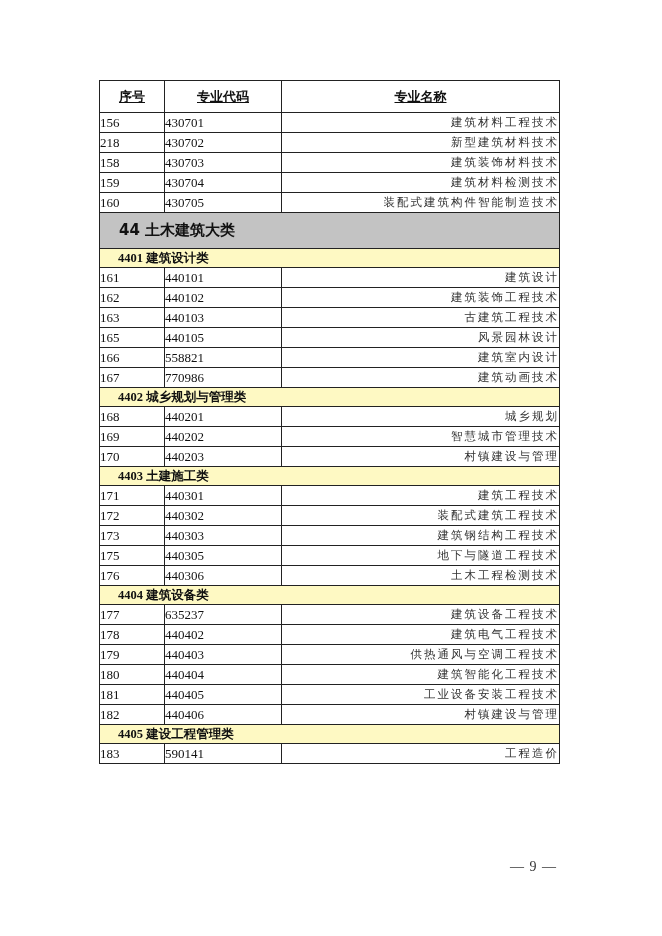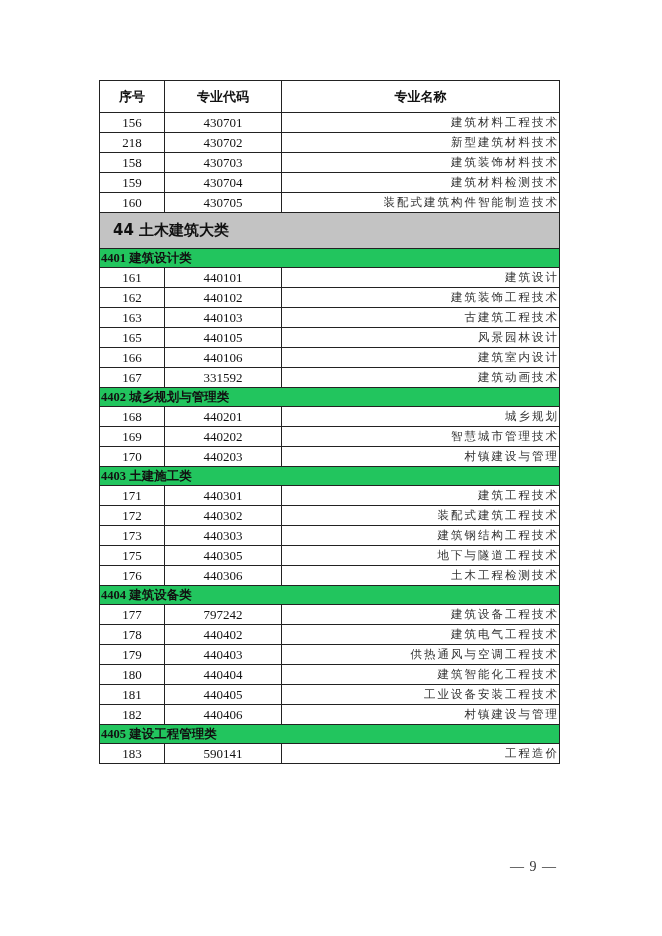--- a/index.html
+++ b/index.html
@@ -23,45 +23,46 @@
   .page-table col.c1 { width: 65px; }
   .page-table col.c2 { width: 117px; }
   .page-table col.c3 { width: 278px; }
   .hdr th {
     height: 31px;
     font-family: "DejaVu Sans", "Liberation Sans", sans-serif;
     font-weight: bold;
     font-size: 13px;
     text-align: center;
     background: #fff;
+    text-decoration: underline;
   }
   .row td { height: 19px; font-size: 13px; line-height: 19px; }
-  .row td.num, .row td.code { text-align: center; }
+  .row td.num, .row td.code { }
   .row td.name {
     text-align: right;
     padding-left: 2px;
     font-family: "DejaVu Serif", "Liberation Serif", serif;
     font-size: 11.5px;
     letter-spacing: 2px;
     color: #333;
   }
   .major td {
     height: 35px;
     background: #c3c3c3;
     font-family: "DejaVu Sans", "Liberation Sans", sans-serif;
     font-weight: bold;
     font-size: 15px;
-    padding-left: 13px;
+    padding-left: 19px;
   }
   .sub td {
     height: 18px;
-    background: #22c55e;
+    background: #fef9c3;
     font-weight: bold;
     font-size: 12.5px;
-    padding-left: 1px;
+    padding-left: 18px;
     line-height: 18px;
   }
   .page-number {
     position: absolute;
     left: 510px;
     top: 859px;
     font-family: "Liberation Serif", "DejaVu Serif", serif;
     font-size: 14px;
     color: #333;
     letter-spacing: 1px;
@@ -133,26 +134,26 @@
         <td class="code">440103</td>
         <td class="name">古建筑工程技术</td>
       </tr>
     <tr class="row">
         <td class="num">165</td>
         <td class="code">440105</td>
         <td class="name">风景园林设计</td>
       </tr>
     <tr class="row">
         <td class="num">166</td>
-        <td class="code">440106</td>
+        <td class="code">558821</td>
         <td class="name">建筑室内设计</td>
       </tr>
     <tr class="row">
         <td class="num">167</td>
-        <td class="code">331592</td>
+        <td class="code">770986</td>
         <td class="name">建筑动画技术</td>
       </tr>
 
     <tr class="sub">
         <td colspan="3">4402 城乡规划与管理类</td>
       </tr>
     <tr class="row">
         <td class="num">168</td>
         <td class="code">440201</td>
         <td class="name">城乡规划</td>
@@ -195,21 +196,21 @@
         <td class="num">176</td>
         <td class="code">440306</td>
         <td class="name">土木工程检测技术</td>
       </tr>
 
     <tr class="sub">
         <td colspan="3">4404 建筑设备类</td>
       </tr>
     <tr class="row">
         <td class="num">177</td>
-        <td class="code">797242</td>
+        <td class="code">635237</td>
         <td class="name">建筑设备工程技术</td>
       </tr>
     <tr class="row">
         <td class="num">178</td>
         <td class="code">440402</td>
         <td class="name">建筑电气工程技术</td>
       </tr>
     <tr class="row">
         <td class="num">179</td>
         <td class="code">440403</td>

